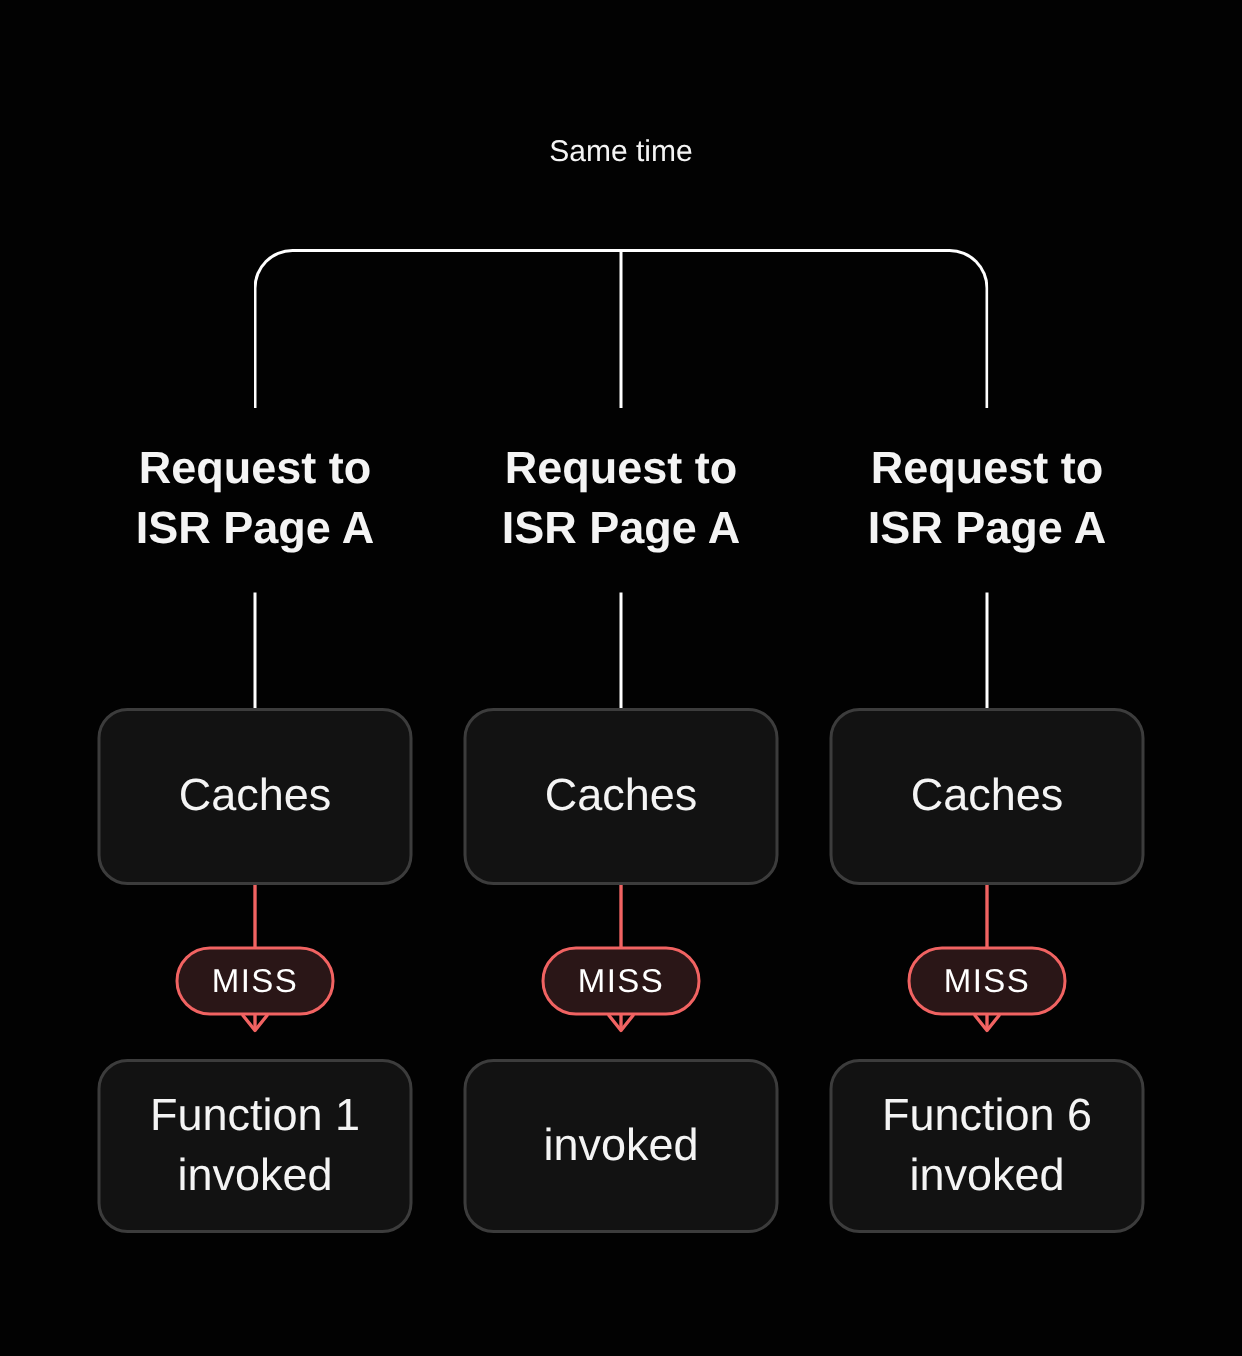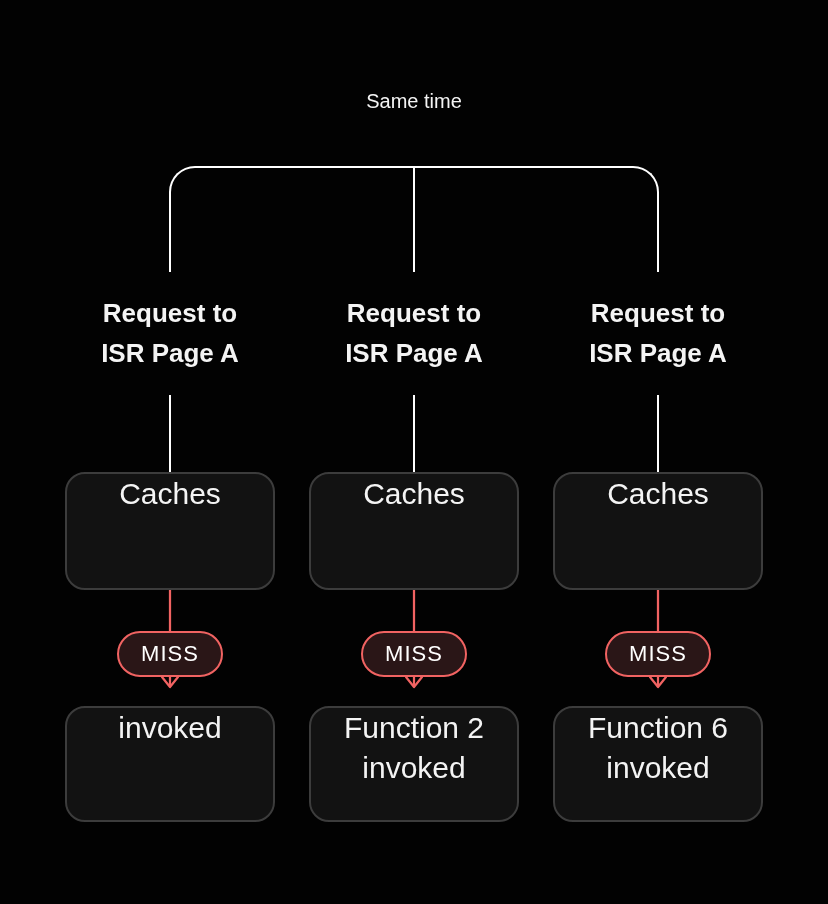--- a/index.html
+++ b/index.html
@@ -18,32 +18,32 @@
     border-radius:26px 26px 0 0;
   }
   .stem{
     position:absolute;left:413px;top:166px;width:2px;height:106px;
     background:var(--line,#ffffff);
   }
   .column{position:absolute;top:0;width:210px;height:904px;}
   .c1{left:65px}.c2{left:309px}.c3{left:553px}
   .request{
     position:absolute;top:293px;left:-10px;width:230px;text-align:center;
-    font-size:26px;line-height:40px;font-weight:700;color:var(--text,#f4f4f4);
+    font-size:30px;line-height:40px;font-weight:700;color:var(--text,#f4f4f4);
   }
   .vline{
     position:absolute;top:395px;left:104px;width:2px;height:77px;
     background:var(--line,#ffffff);
   }
   .box{
     position:absolute;left:0;width:210px;box-sizing:border-box;
     background:var(--box-bg,#121212);
     border:2px solid var(--box-border,#3c3c3c);
     border-radius:20px;color:var(--text,#f4f4f4);
-    display:flex;flex-direction:column;align-items:center;
+    display:flex;flex-direction:column;align-items:center;justify-content:center;
     text-align:center;font-size:30px;line-height:40px;font-weight:400;
   }
   .cache-box{top:472px;height:118px;}
   .function-box{top:706px;height:116px;}
   .arrow{position:absolute;top:590px;left:93px;width:24px;height:102px;}
   .arrow line,.arrow polyline{
     stroke:var(--accent-red,#f16362);stroke-width:2.25;fill:none;
     stroke-linecap:round;stroke-linejoin:round;
   }
   .pill{
@@ -74,20 +74,21 @@
       <div>Caches</div>
     </div>
     <svg class="arrow" viewBox="0 0 24 102">
       <line x1="12" y1="0" x2="12" y2="96"></line>
       <polyline points="4,87 12,97 20,87"></polyline>
     </svg>
     <div class="pill">
       <span>MISS</span>
     </div>
     <div class="box function-box">
+      <div>Function 1</div>
       <div>invoked</div>
     </div>
   </div>
 
   <div class="column c2">
     <div class="request">
       <div>Request to</div>
       <div>ISR Page A</div>
     </div>
     <div class="vline"></div>
@@ -95,21 +96,20 @@
       <div>Caches</div>
     </div>
     <svg class="arrow" viewBox="0 0 24 102">
       <line x1="12" y1="0" x2="12" y2="96"></line>
       <polyline points="4,87 12,97 20,87"></polyline>
     </svg>
     <div class="pill">
       <span>MISS</span>
     </div>
     <div class="box function-box">
-      <div>Function 2</div>
       <div>invoked</div>
     </div>
   </div>
 
   <div class="column c3">
     <div class="request">
       <div>Request to</div>
       <div>ISR Page A</div>
     </div>
     <div class="vline"></div>

